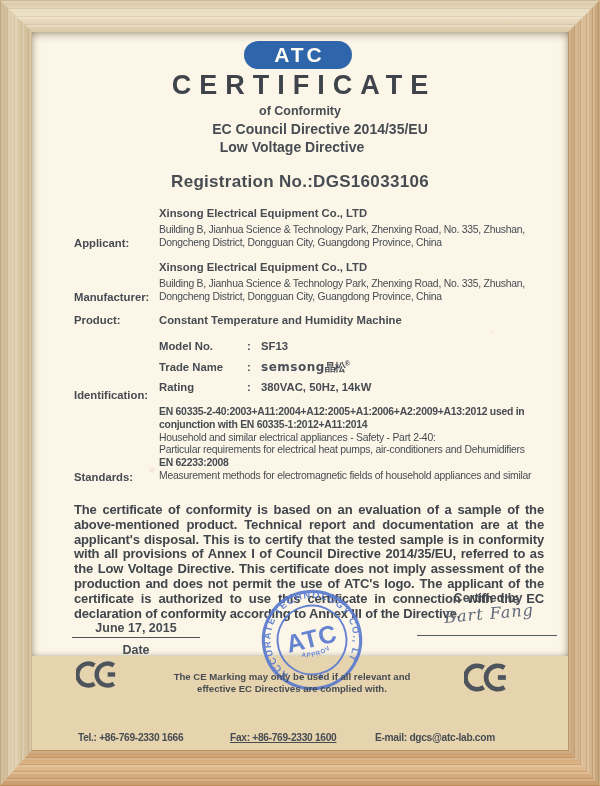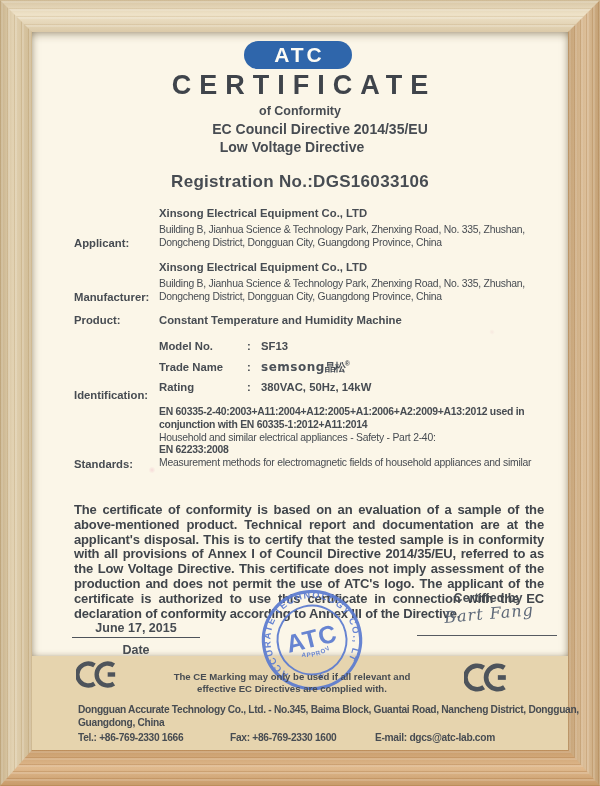--- a/index.html
+++ b/index.html
@@ -115,21 +115,21 @@
   .date-line  { left:40px; top:605px; width:128px; border-top:1.8px solid #4e535a; }
   .date-label { left:38px; top:611px; width:132px; font-size:12.5px; }
 
   .ce-left  { left:44px;  top:629px; }
   .ce-right { left:432px; top:631px; }
   .ce-note  { left:118px; top:639px; width:284px; font-size:9.6px; line-height:12.4px; }
 
   .footer-addr { left:46px; top:672px; width:486px; font-size:10.2px; font-weight:bold; line-height:12.6px; letter-spacing:-.3px; white-space:nowrap; }
   .contact { top:700px; font-size:10.2px; font-weight:bold; letter-spacing:-.3px; }
   .contact.tel   { left:46px; }
-  .contact.fax   { left:198px; }
+  .contact.fax   { left:198px;text-decoration:underline; }
   .contact.email { left:343px; }
 </style>
 </head>
 <body>
 
 <div class="frame frame-left"></div>
 <div class="frame frame-right"></div>
 <div class="frame frame-top"></div>
 <div class="frame frame-bottom"></div>
 
@@ -193,20 +193,21 @@
       </div>
     </div>
   </div>
 
   <div class="abs row" style="top:374px">
     <div class="lbl">Standards:</div>
     <div class="val">
       <div class="std-line b">EN 60335-2-40:2003+A11:2004+A12:2005+A1:2006+A2:2009+A13:2012 used in</div>
       <div class="std-line b">conjunction with EN 60335-1:2012+A11:2014</div>
       <div class="std-line">Household and similar electrical appliances - Safety - Part 2-40:</div>
+      <div class="std-line">Particular requirements for electrical heat pumps, air-conditioners and Dehumidifiers</div>
       <div class="std-line b">EN 62233:2008</div>
       <div class="std-line">Measurement methods for electromagnetic fields of household appliances and similar</div>
     </div>
   </div>
 
   <div class="abs statement">The certificate of conformity is based on an evaluation of a sample of the above-mentioned product. Technical report and documentation are at the applicant's disposal. This is to certify that the tested sample is in conformity with all provisions of Annex I of Council Directive 2014/35/EU, referred to as the Low Voltage Directive. This certificate does not imply assessment of the production and does not permit the use of ATC's logo. The applicant of the certificate is authorized to use this certificate in connection with the EC declaration of conformity according to Annex III of the Directive.</div>
 
   <div class="abs c b certified-label">Certified by</div>
   <div class="abs signature">Bart Fang</div>
   <div class="abs sig-line"></div>
@@ -245,21 +246,17 @@
       <path d="M 86 9.3 A 25 25 0 1 0 86 50.7"></path>
       <path d="M 72 30 H 89"></path>
     </g>
   </svg>
 
   <div class="abs c b ce-note">
     <div>The CE Marking may only be used if all relevant and</div>
     <div>effective EC Directives are complied with.</div>
   </div>
 
-  <div class="abs footer-addr">
-    <div>Dongguan Accurate Technology Co., Ltd. - No.345, Baima Block, Guantai Road, Nancheng District, Dongguan,</div>
-    <div>Guangdong, China</div>
-  </div>
   <div class="abs contact tel">Tel.: +86-769-2330 1666</div>
   <div class="abs contact fax">Fax: +86-769-2330 1600</div>
   <div class="abs contact email">E-mail: dgcs@atc-lab.com</div>
 
 </div>
 
 </body></html>

